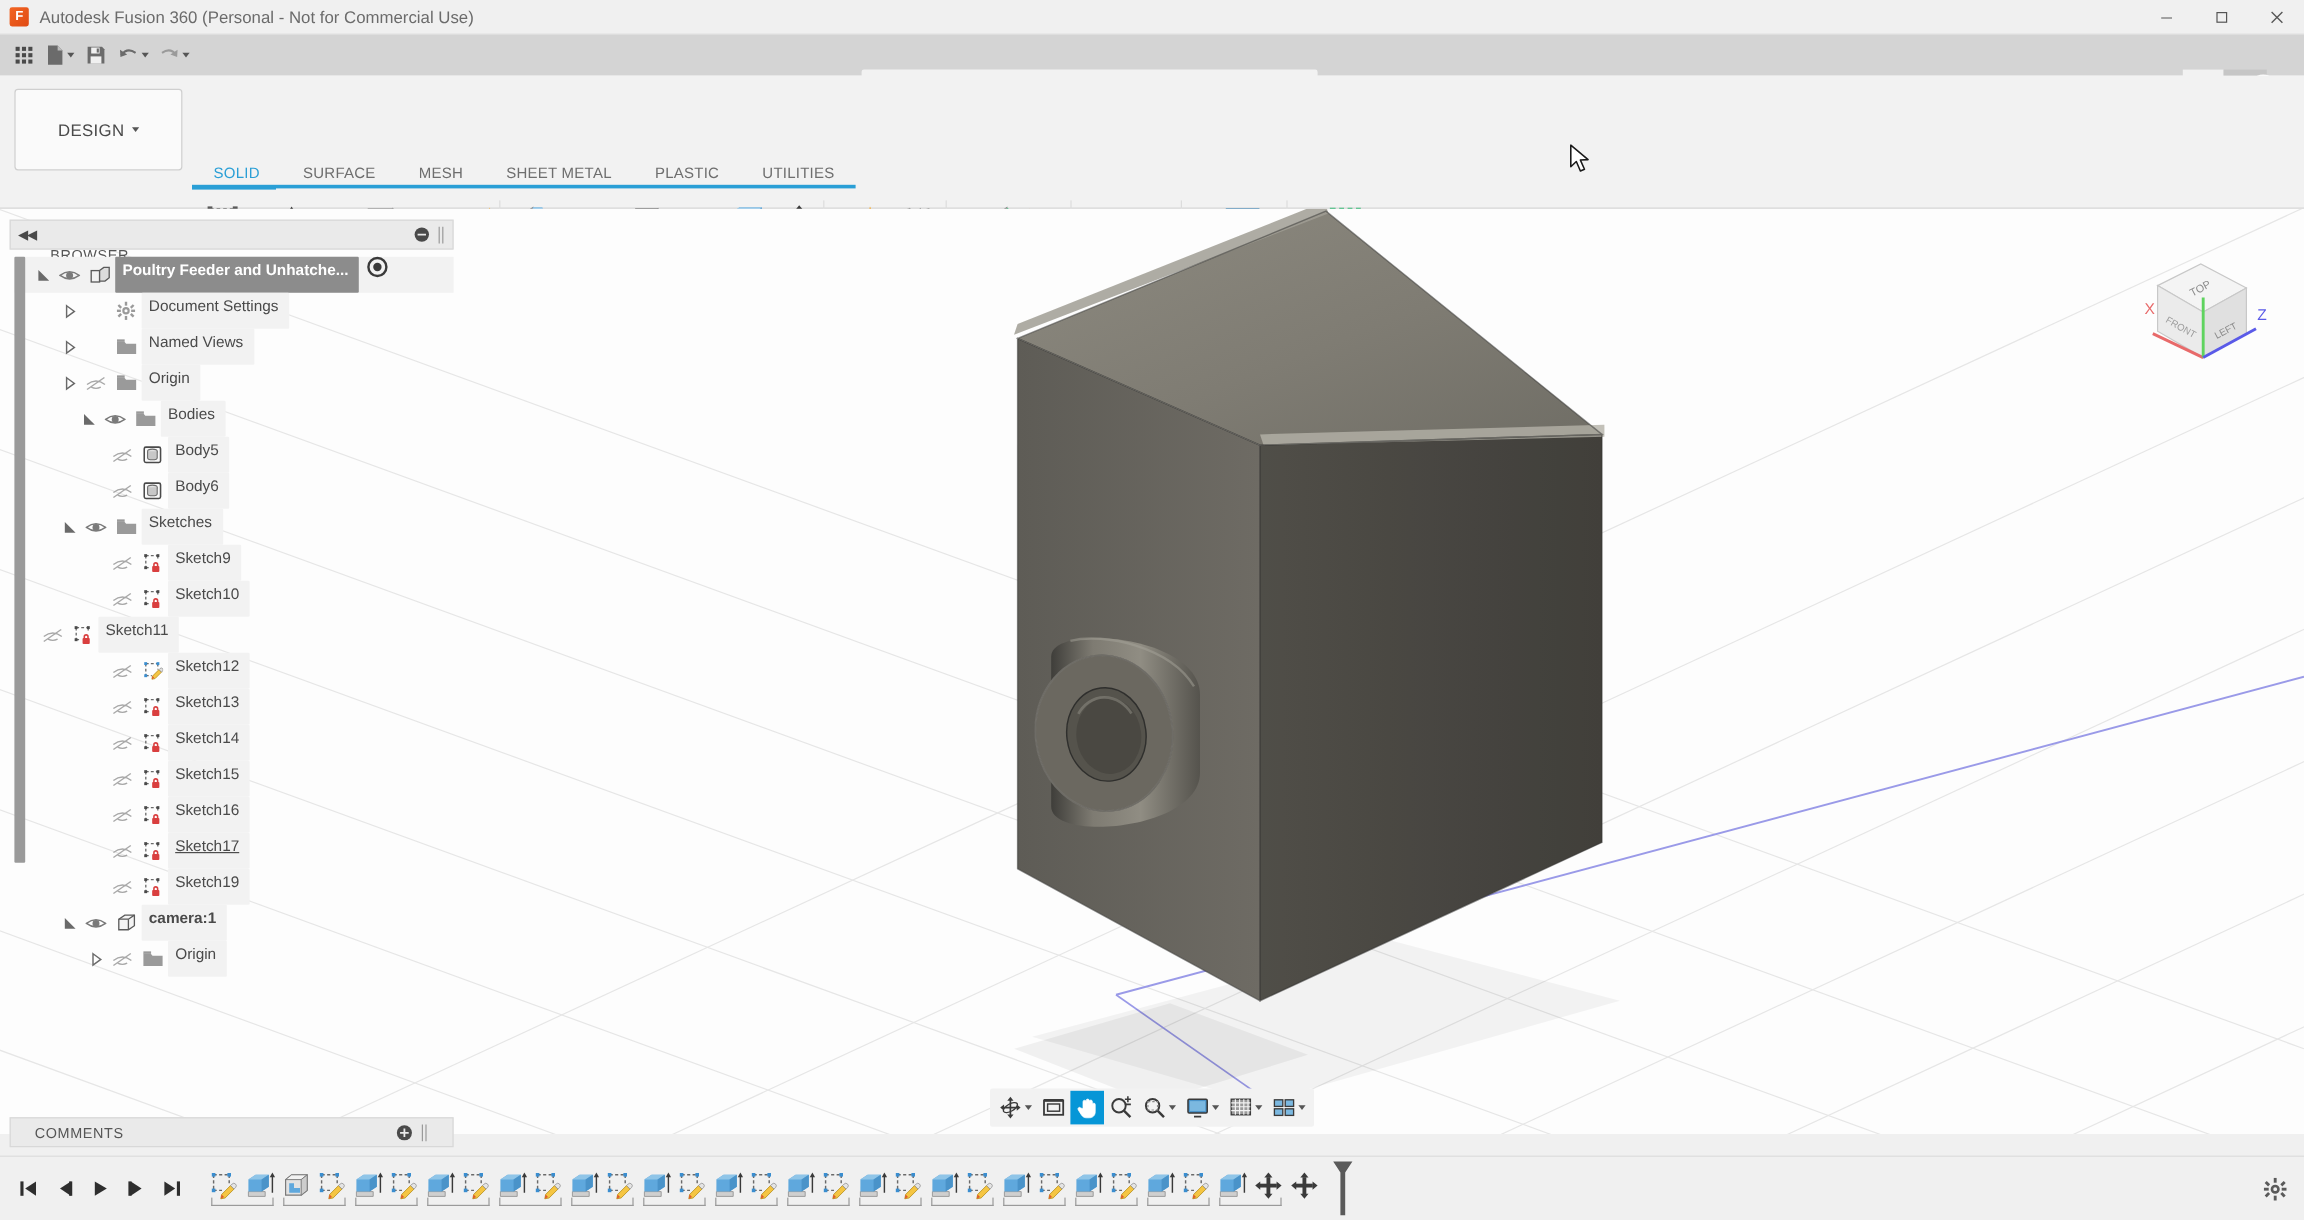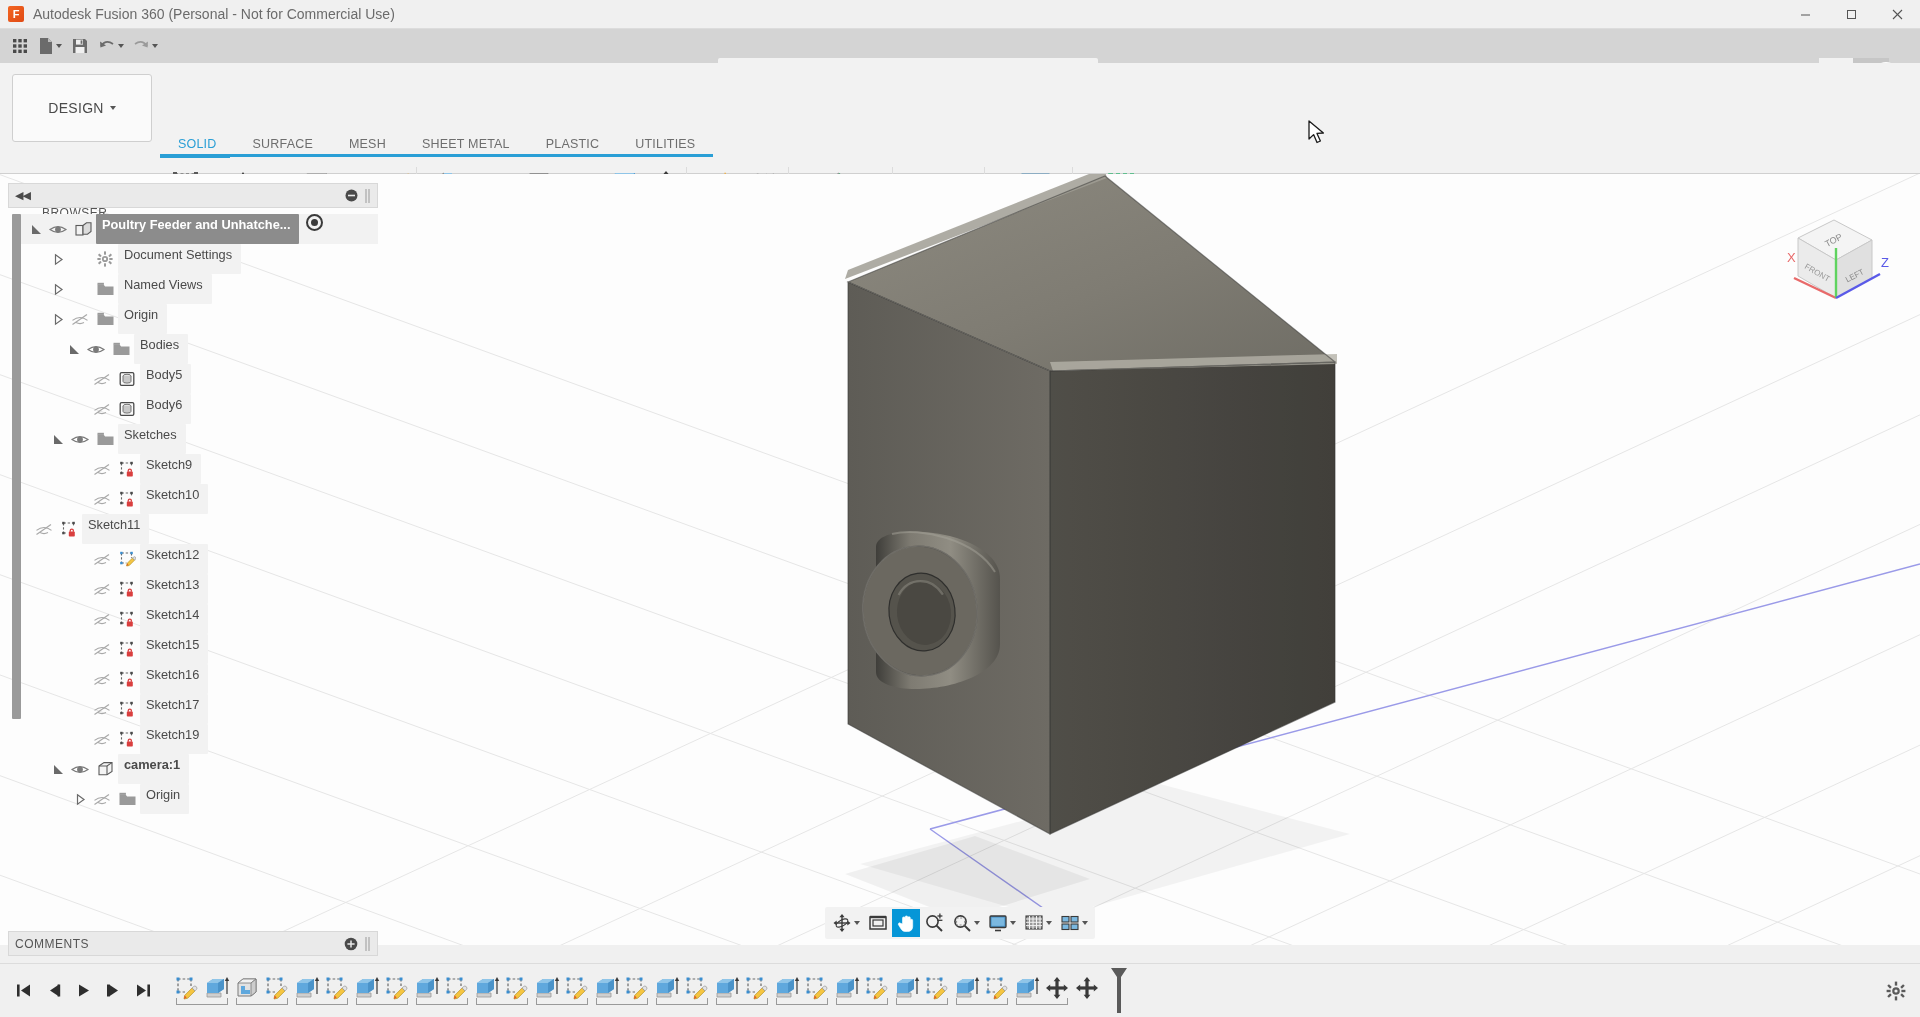--- a/index.html
+++ b/index.html
@@ -163,21 +163,21 @@
   .radio-dot {
     width: 17px; height: 17px; border-radius: 50%; border: 2px solid #3a3a3a;
     display: flex; align-items: center; justify-content: center; margin-left: 7px;
   }
   .radio-dot i { width: 7px; height: 7px; border-radius: 50%; background: #3a3a3a; display: block; }
 
   
   .comments-bar {
     position: absolute; left: 8px; top: 931px; width: 370px; height: 25px;
     background: #eaeaea; border: 1px solid #d8d8d8; display: flex;
-    align-items: center; padding: 0 6px; z-index: 6;
+    align-items: center; padding: 0 20px; z-index: 6;
   }
   .comments-title { font-size: 12px; color: #555; letter-spacing: .5px; }
 
   
   .viewcube { position: absolute; right: 22px; top: 20px; width: 130px; height: 130px; }
 
   
   .navbar {
     position: absolute; left: 50%; transform: translateX(-50%); bottom: 6px;
     height: 32px; background: #f2f2f2; display: flex; align-items: center;
@@ -1165,21 +1165,21 @@
             <path d="M12.5 2 v4" fill="none" stroke="#6a6a6a" stroke-width="1.1" stroke-dasharray="2.4,1.8"></path>
             <rect x="1.2" y="0.8" width="2.4" height="2.4" fill="#4a4a4a"></rect>
             <rect x="11.4" y="0.8" width="2.4" height="2.4" fill="#4a4a4a"></rect>
             <rect x="1.2" y="10.9" width="2.4" height="2.4" fill="#4a4a4a"></rect>
             <path d="M8.6 9.6 a2.2 2.2 0 0 1 4.4 0 v1.2 h-1.3 v-1.2 a.9 .9 0 0 0 -1.8 0 v1.2 h-1.3 z" fill="#d93f3f"></path>
             <rect x="7.8" y="10.6" width="6" height="5" rx="0.8" fill="#d93f3f"></rect>
           </svg>
         </span>
         <span class="tlabel">Sketch16</span>
       </div>
-      <div class="tnode" style="padding-left: 58px;">
+      <div class="tnode" style="padding-left: 58px; text-decoration: underline;">
         <span class="t-arrow"></span>
         <span class="t-eye">
           <svg width="18" height="13" viewBox="0 0 18 13">
             <path d="M1.5 7.4 Q9 1.6 16.5 7.4" fill="none" stroke="#a8a8a8" stroke-width="1.2"></path>
             <path d="M5 9.6 Q9 11.6 13 9.6" fill="none" stroke="#a8a8a8" stroke-width="1.1"></path>
             <line x1="1.5" y1="11.6" x2="16" y2="1.6" stroke="#a8a8a8" stroke-width="1.2"></line>
           </svg>
         </span>
         <span class="t-icon">
           <svg width="17" height="16" viewBox="0 0 17 16">

